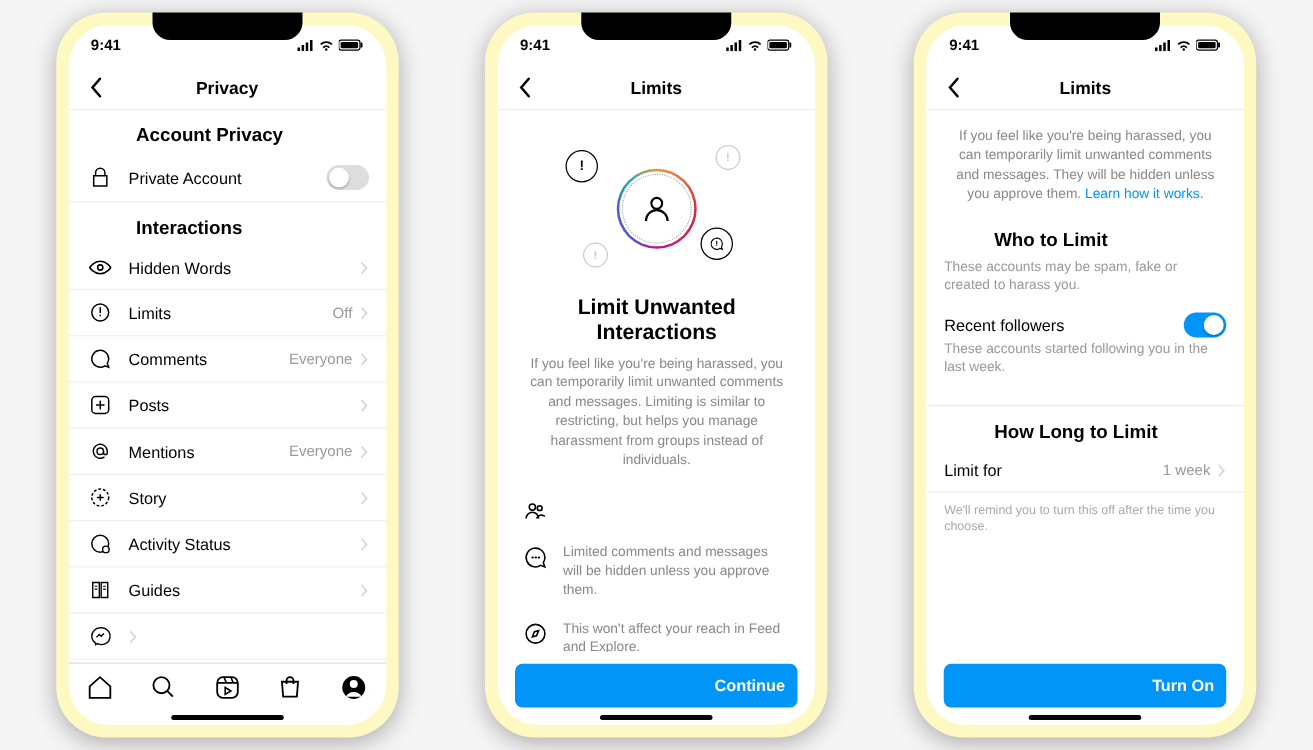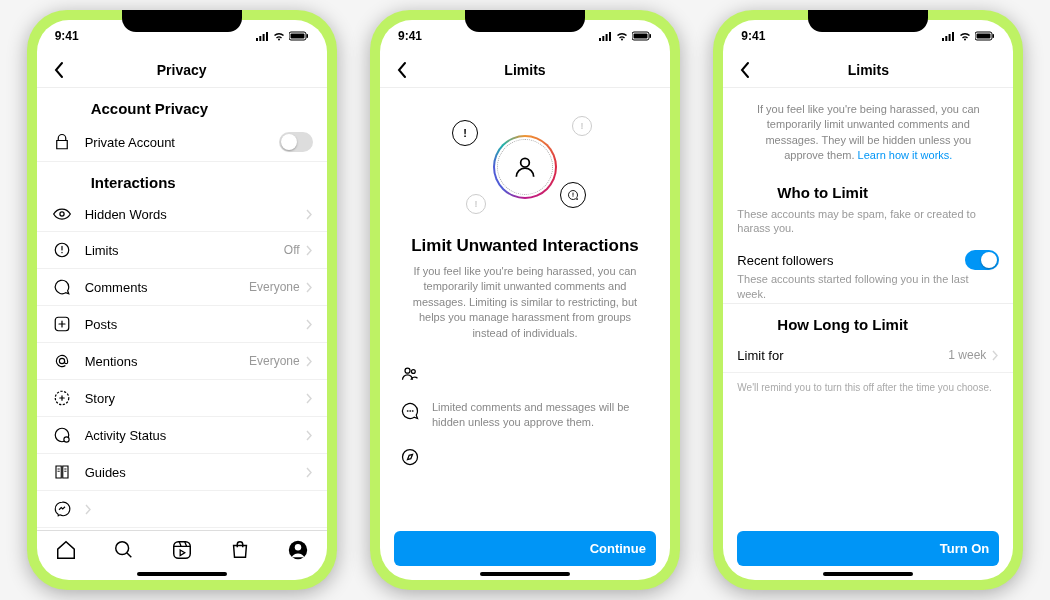--- a/index.html
+++ b/index.html
@@ -7,23 +7,23 @@
     font-family: -apple-system, BlinkMacSystemFont, "Segoe UI", Helvetica, Arial, sans-serif;
     background: #f5f5f5;
     width: 1050px;
     height: 600px;
     display: flex;
     justify-content: space-around;
     align-items: center;
     padding: 0 10px;
   }
   .phone {
-    width: 310px;
+    width: 274px;
     height: 580px;
-    background: #bef264;
+    background: #fef9c3;
     border-radius: 40px;
     padding: 10px;
     box-shadow: 0 4px 20px rgba(0,0,0,.3);
     position: relative;
   }
   .screen {
     width: 100%;
     height: 100%;
     background: #fff;
     border-radius: 32px;
@@ -431,20 +431,21 @@
             </span>
           <p>Limited comments and messages will be hidden unless you approve them.</p>
         </div>
         <div class="feat-item">
           <span class="fi-icon">
               <svg width="20" height="20" viewBox="0 0 24 24">
                 <circle cx="12" cy="12" r="9" stroke="#000" stroke-width="1.5" fill="none"></circle>
                 <path d="M15 9l-2 5-4 1 2-5z" stroke="#000" stroke-width="1.5" fill="none"></path>
               </svg>
             </span>
+          <p>This won't affect your reach in Feed and Explore.</p>
         </div>
       </div>
     </div>
     <div class="btn-primary">Continue</div>
     <div class="homebar"></div>
   </div>
 </div>
 
 <div class="phone">
   <div class="notch"></div>
@@ -478,21 +479,21 @@
       </div>
 
       <div class="section-header">Who to Limit</div>
 
       <div class="sub">These accounts may be spam, fake or created to harass you.</div>
 
       <div class="row" style="border:none;padding-bottom:2px;padding-top:6px;">
         <span class="label" style="font-size:13px;">Recent followers</span>
         <span class="toggle on"></span>
       </div>
-      <div class="sub" style="border-bottom:.5px solid #eee;padding-bottom:1px;">These accounts started following you in the last week.</div>
+      <div class="sub" style="border-bottom:.5px solid #eee;padding-bottom:22px;">These accounts started following you in the last week.</div>
 
       <div class="section-header">How Long to Limit</div>
 
       <div class="row">
         <span class="label">Limit for</span>
         <span class="value">1 week</span>
         <span class="chev">
             <svg width="7" height="11">
               <path d="M1 1l4 4.5L1 10" stroke="#999" stroke-width="1.4" fill="none"></path>
             </svg>

